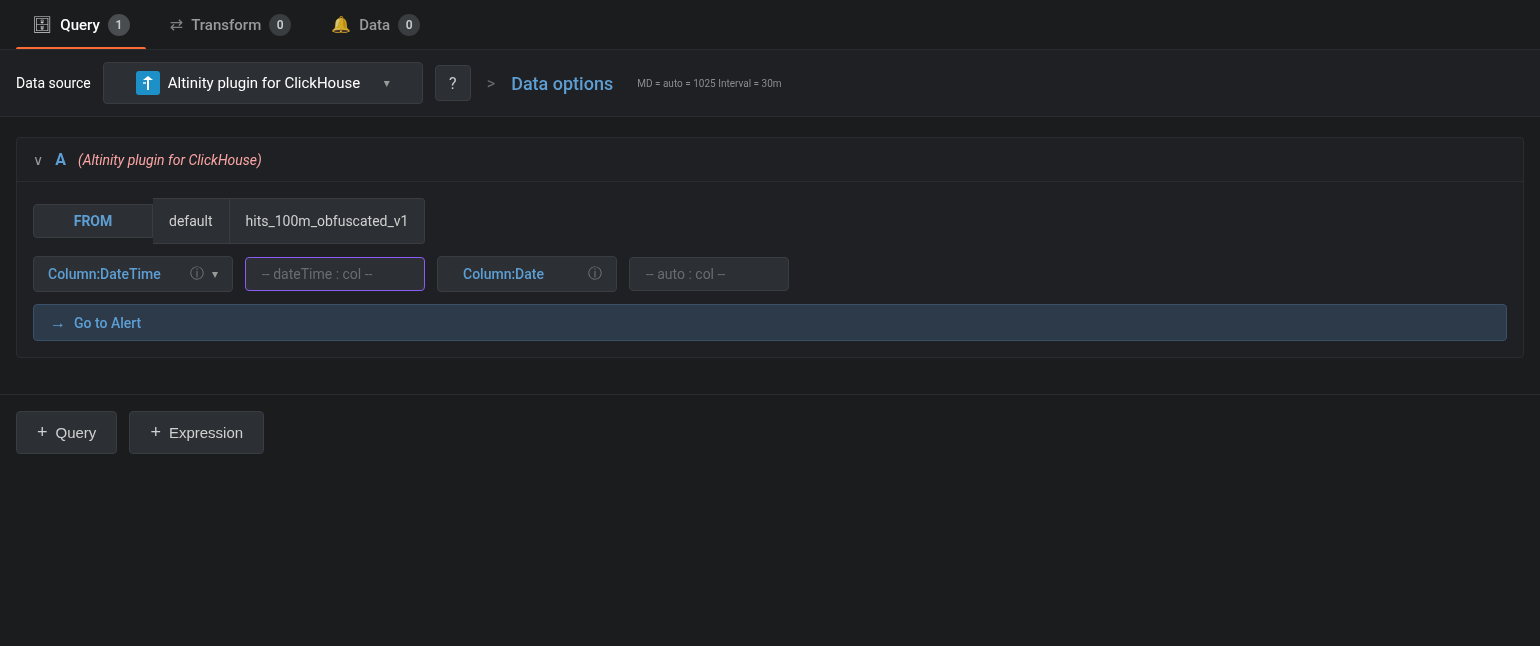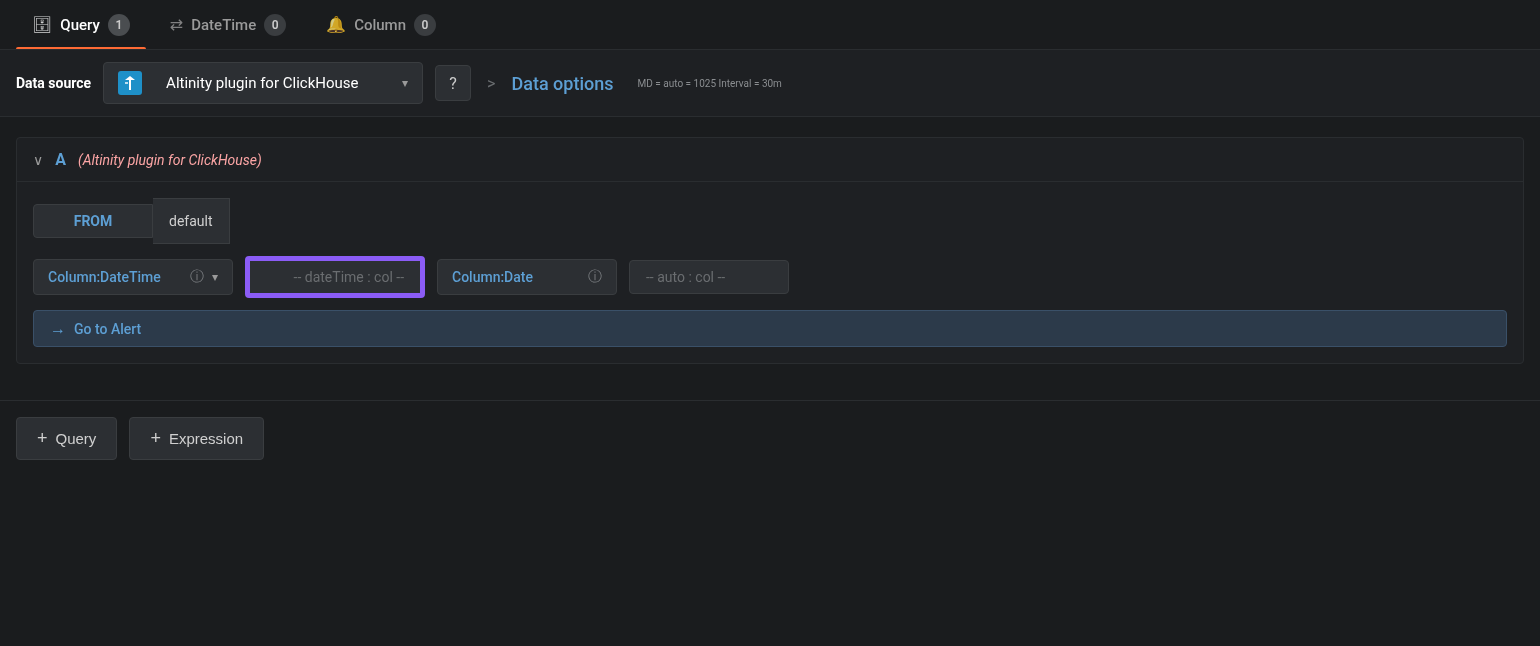--- a/index.html
+++ b/index.html
@@ -71,32 +71,32 @@
     .toolbar {
       display: flex;
       align-items: center;
       background: #1e2023;
       padding: 12px 16px;
       gap: 12px;
       border-bottom: 1px solid #2a2d30;
     }
     .datasource-label {
       color: #ffffff;
-      font-weight: 700;
+      font-weight: 400;
       font-size: 14px;
       white-space: nowrap;
     }
     .datasource-selector {
       display: flex;
       align-items: center;
-      gap: 24px;
-      background: #2c2f33;
-      border: 1px solid #3a3d40;
-      border-radius: 4px;
-      padding: 8px 14px;
+      gap: 8px;
+      background: #2c2f33;
+      border: 1px solid #3a3d40;
+      border-radius: 4px;
+      padding: 8px 32px;
       cursor: pointer;
       min-width: 320px;
     }
     .datasource-selector-icon {
       width: 24px;
       height: 24px;
       background: #1e90c8;
       border-radius: 3px;
       display: flex;
       align-items: center;
@@ -246,42 +246,42 @@
       cursor: pointer;
     }
     .dropdown-arrow {
       color: #9a9a9a;
       font-size: 12px;
     }
     .column-placeholder {
       color: #6a6d70;
       font-size: 14px;
       background: #2c2f33;
-      border: 5px solid #8b5cf6;
+      border: 1px solid #8b5cf6;
       border-radius: 4px;
       padding: 8px 16px;
       min-width: 180px;
-      text-align: right;
     }
     .column-date-selector {
       display: flex;
       align-items: center;
       gap: 8px;
       background: #2c2f33;
       border: 1px solid #3a3d40;
       border-radius: 4px;
       padding: 8px 14px;
       cursor: pointer;
       min-width: 180px;
     }
     .column-date-name {
       color: #5d9fd4;
       font-size: 14px;
       font-weight: 500;
       flex: 1;
+      margin-left: 11px;
     }
     .date-placeholder {
       color: #6a6d70;
       font-size: 14px;
       background: #2c2f33;
       border: 1px solid #3a3d40;
       border-radius: 4px;
       padding: 8px 16px;
       min-width: 160px;
     }
@@ -334,26 +334,26 @@
 <body>
 
 <div class="tab-bar">
   <div class="tab active">
     <span class="tab-icon">🗄</span>
     <span>Query</span>
     <span class="tab-badge">1</span>
   </div>
   <div class="tab">
     <span class="tab-icon">⇄</span>
-    <span>DateTime</span>
+    <span>Transform</span>
     <span class="tab-badge">0</span>
   </div>
   <div class="tab">
     <span class="tab-icon">🔔</span>
-    <span>Column</span>
+    <span>Data</span>
     <span class="tab-badge">0</span>
   </div>
 </div>
 
 <div class="toolbar">
   <span class="datasource-label">Data source</span>
   <div class="datasource-selector">
     <div class="datasource-selector-icon">
       <svg width="18" height="18" viewBox="0 0 18 18" fill="none">
         <path d="M9 2L14 6H10V16H8V6H4L9 2Z" fill="white"></path>
@@ -376,20 +376,21 @@
     <div class="query-block-header">
       <span class="collapse-btn">∨</span>
       <span class="query-letter">A</span>
       <span class="query-datasource-hint">(Altinity plugin for ClickHouse)</span>
     </div>
     <div class="query-block-body">
 
       <div class="from-row">
         <span class="from-label">FROM</span>
         <span class="from-value">default</span>
+        <span class="from-value table">hits_100m_obfuscated_v1</span>
       </div>
 
       <div class="column-row">
         <div class="column-selector">
           <span class="column-selector-name">Column:DateTime</span>
           <span class="info-icon">ⓘ</span>
           <span class="dropdown-arrow">▾</span>
         </div>
         <span class="column-placeholder">-- dateTime : col --</span>
         <div class="column-date-selector">

